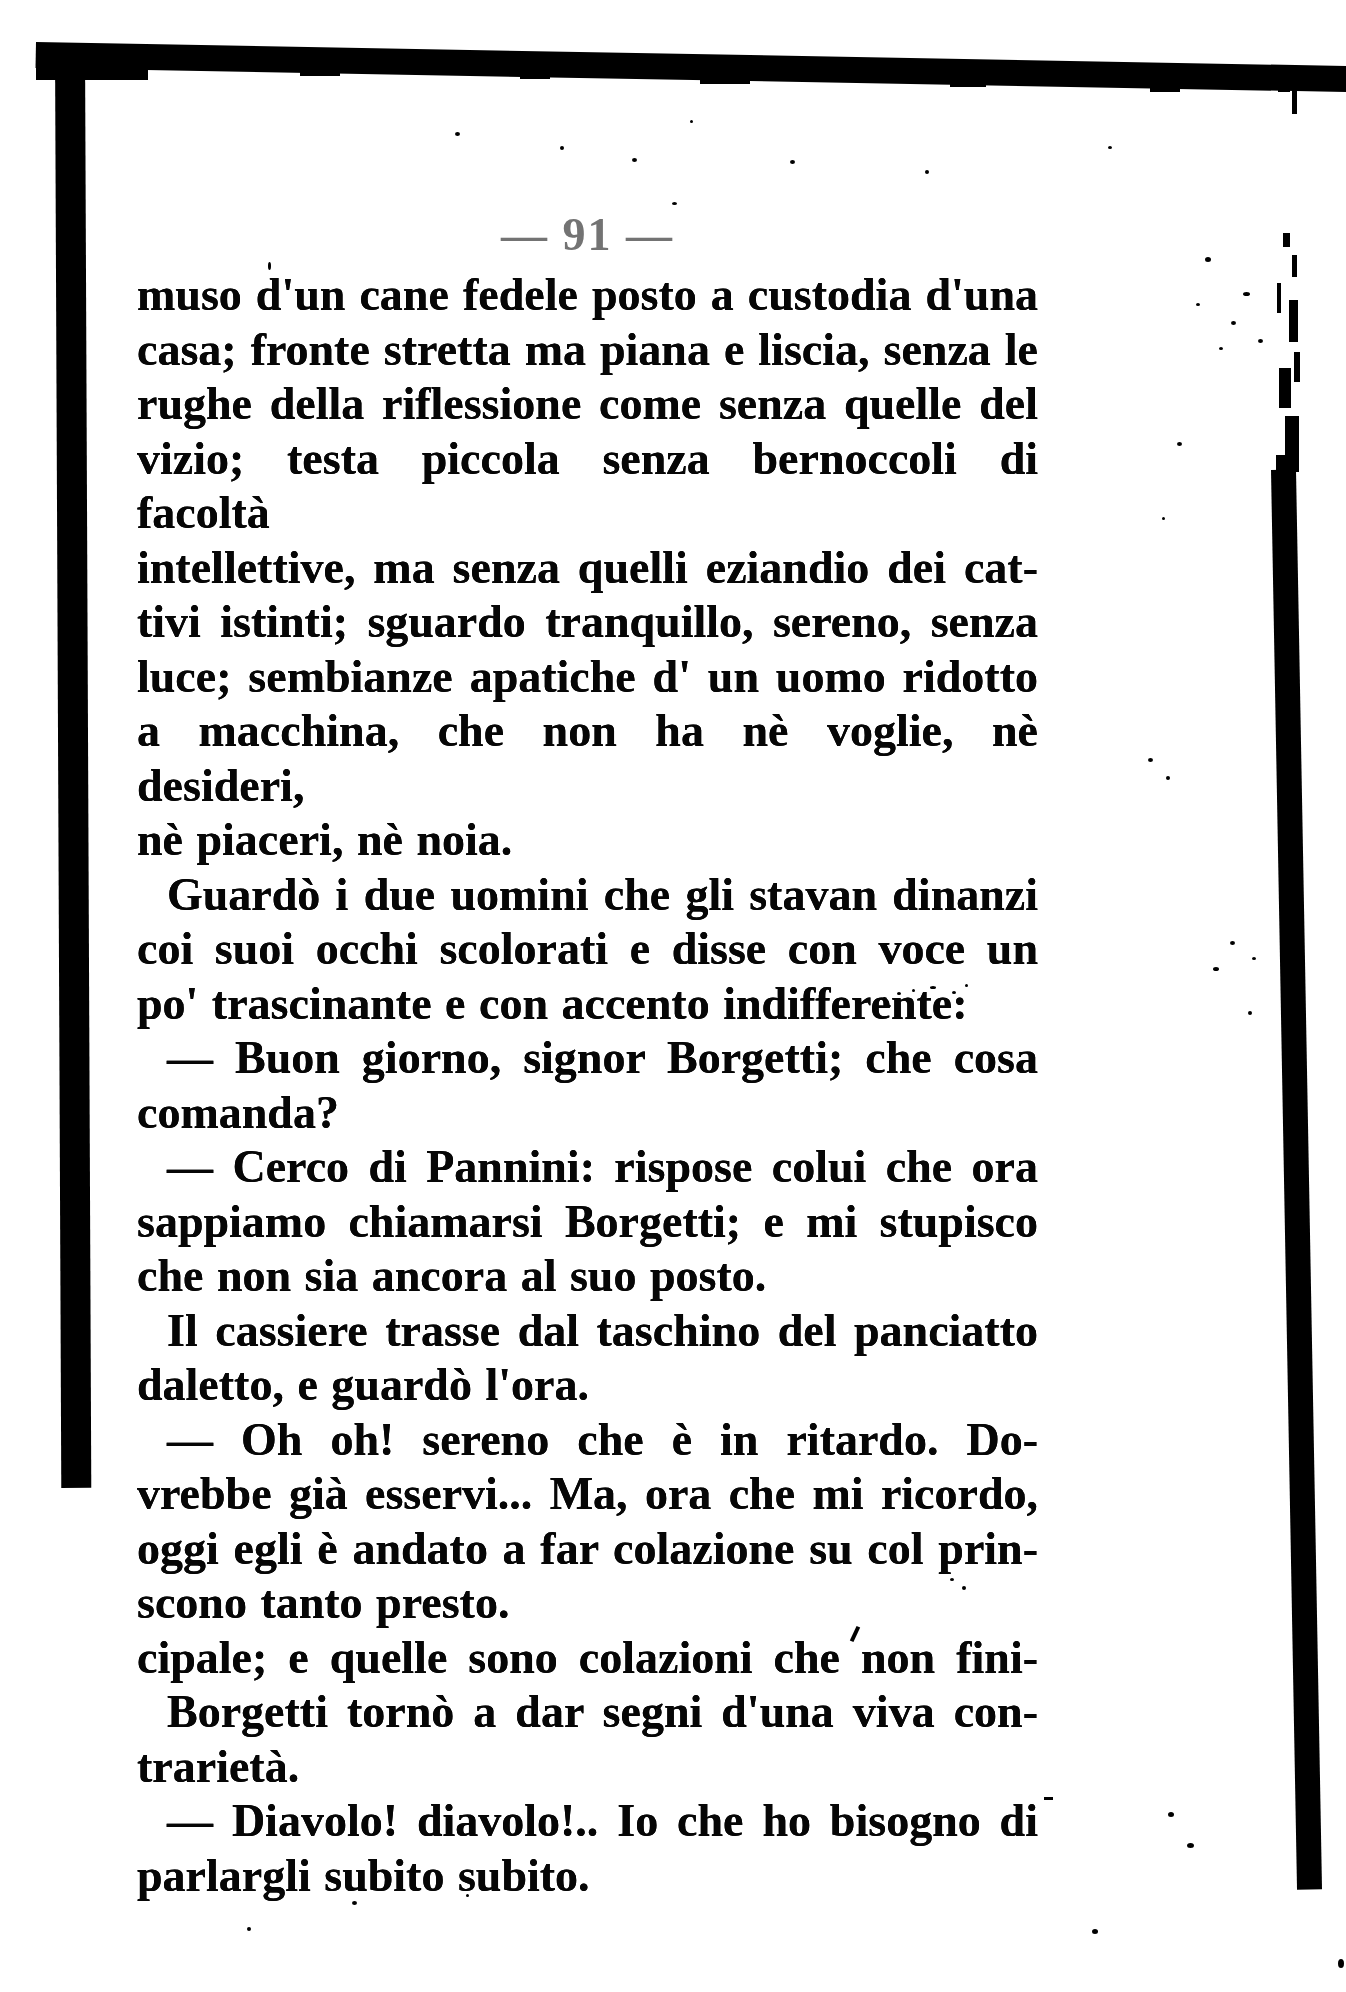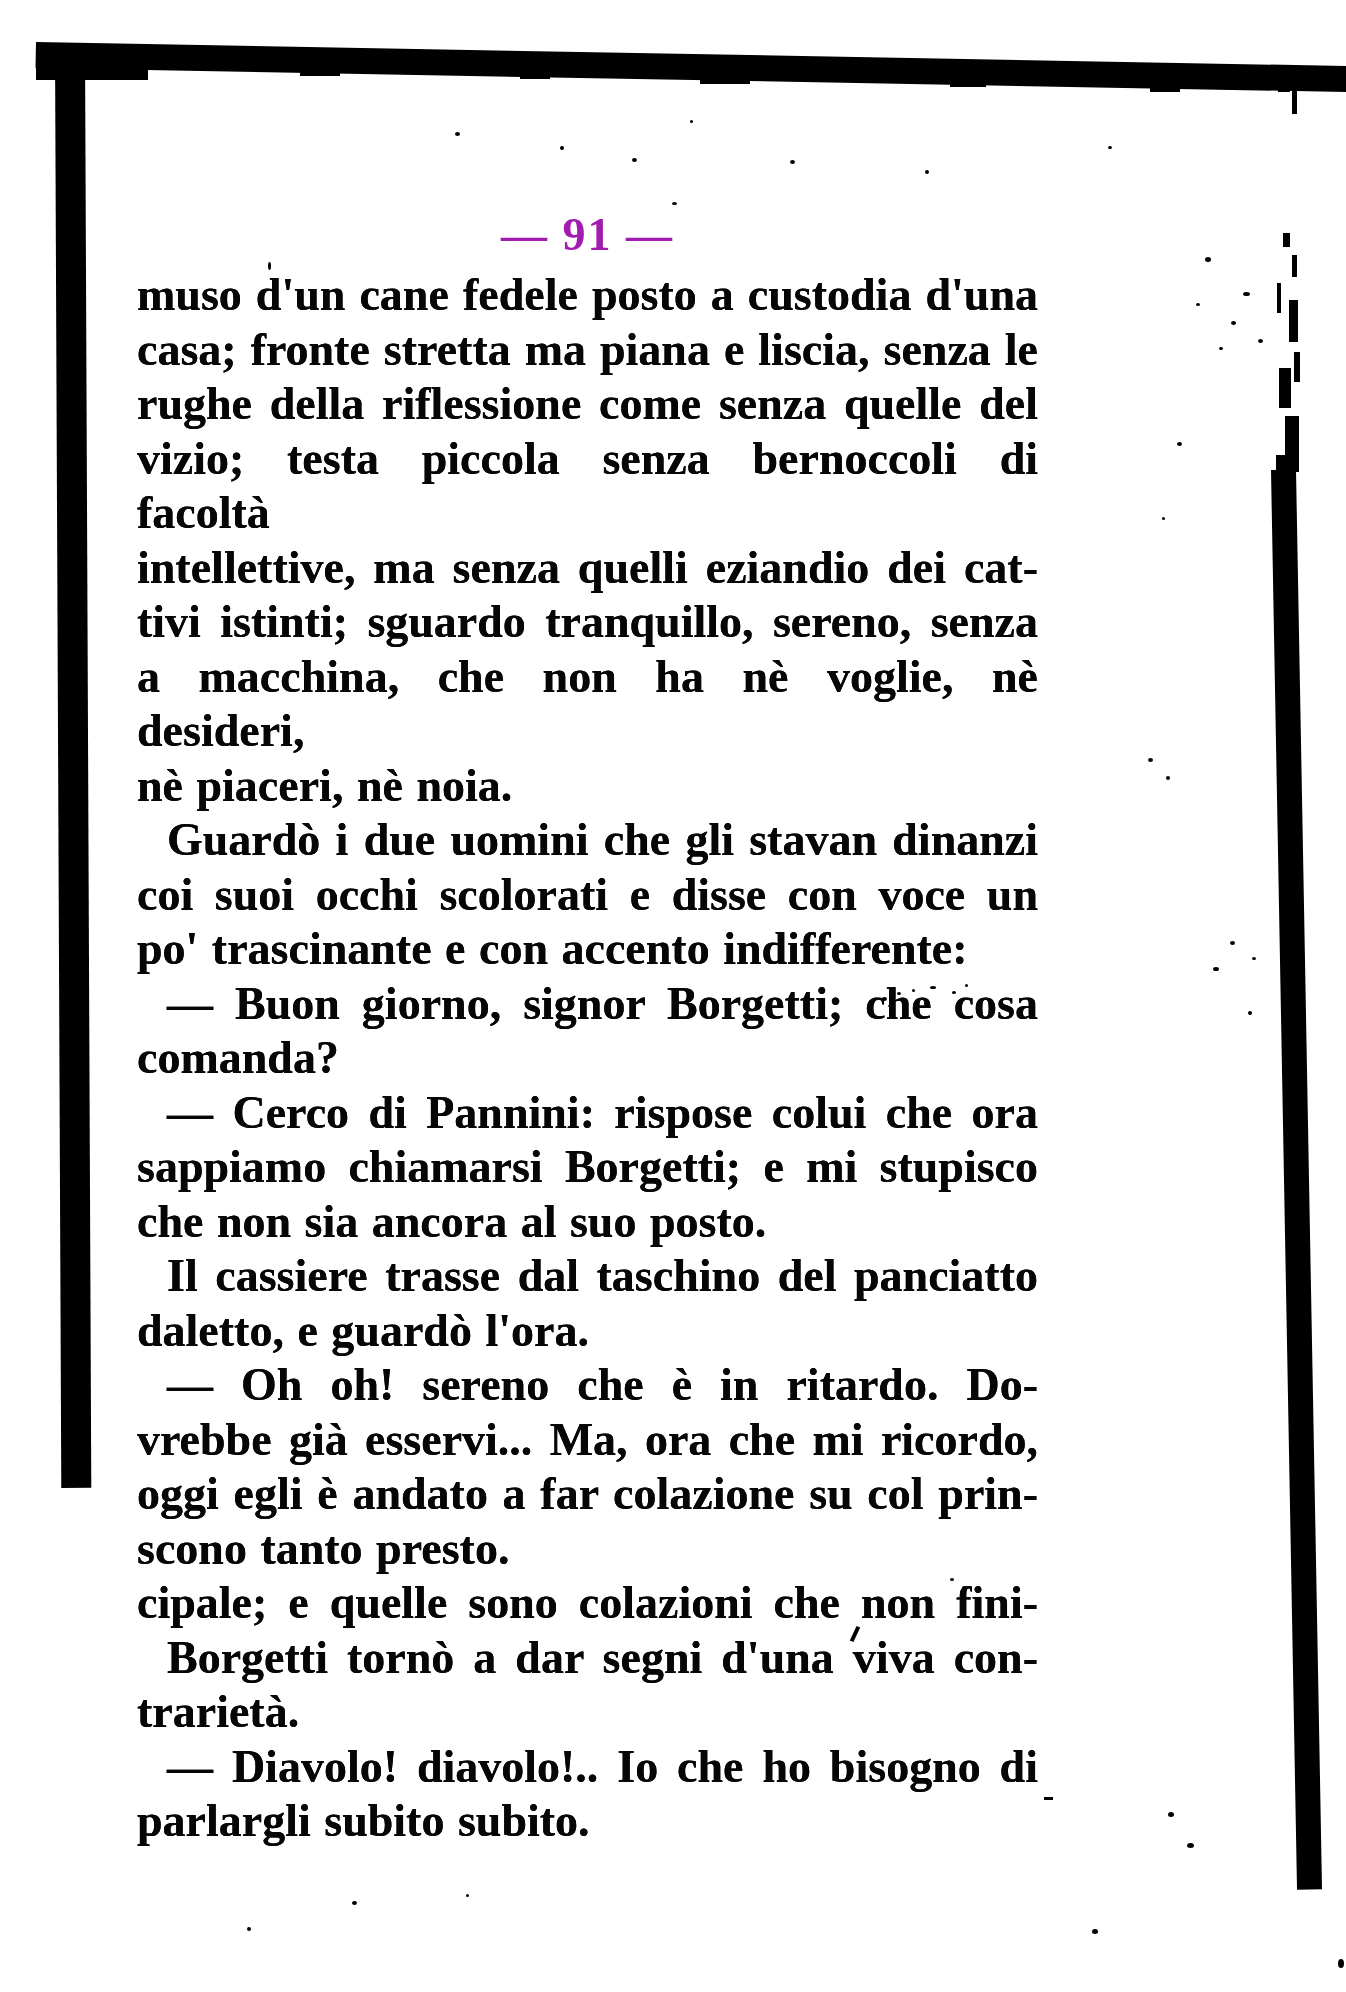--- a/index.html
+++ b/index.html
@@ -58,21 +58,21 @@
   
   .pagenum {
     position: absolute;
     left: 137px; top: 212px;
     width: 901px;
     text-align: center;
     font-size: 46px;
     font-weight: bold;
     line-height: 1;
     letter-spacing: 2px;
-    color: #a21caf;
+    color: #737373;
   }
   .column {
     position: absolute;
     left: 137px; top: 268px;
     width: 901px;
     font-size: 46px;
     font-weight: bold;
     color: #060606;
     text-shadow: 0 0 0.5px #000;
     word-spacing: 2px;
@@ -159,20 +159,21 @@
 
   <div class="pagenum">— 91 —</div>
 
   <div class="column">
     <div class="ln j">muso d'un cane fedele posto a custodia d'una</div>
     <div class="ln j">casa; fronte stretta ma piana e liscia, senza le</div>
     <div class="ln j">rughe della riflessione come senza quelle del</div>
     <div class="ln j">vizio; testa piccola senza bernoccoli di facoltà</div>
     <div class="ln j">intellettive, ma senza quelli eziandio dei cat-</div>
     <div class="ln j">tivi istinti; sguardo tranquillo, sereno, senza</div>
+    <div class="ln j">luce; sembianze apatiche d' un uomo ridotto</div>
     <div class="ln j">a macchina, che non ha nè voglie, nè desideri,</div>
     <div class="ln end">nè piaceri, nè noia.</div>
     <div class="ln j in">Guardò i due uomini che gli stavan dinanzi</div>
     <div class="ln j">coi suoi occhi scolorati e disse con voce un</div>
     <div class="ln end">po' trascinante e con accento indifferente:</div>
     <div class="ln j in">— Buon giorno, signor Borgetti; che cosa</div>
     <div class="ln end">comanda?</div>
     <div class="ln j in">— Cerco di Pannini: rispose colui che ora</div>
     <div class="ln j">sappiamo chiamarsi Borgetti; e mi stupisco</div>
     <div class="ln end">che non sia ancora al suo posto.</div>

